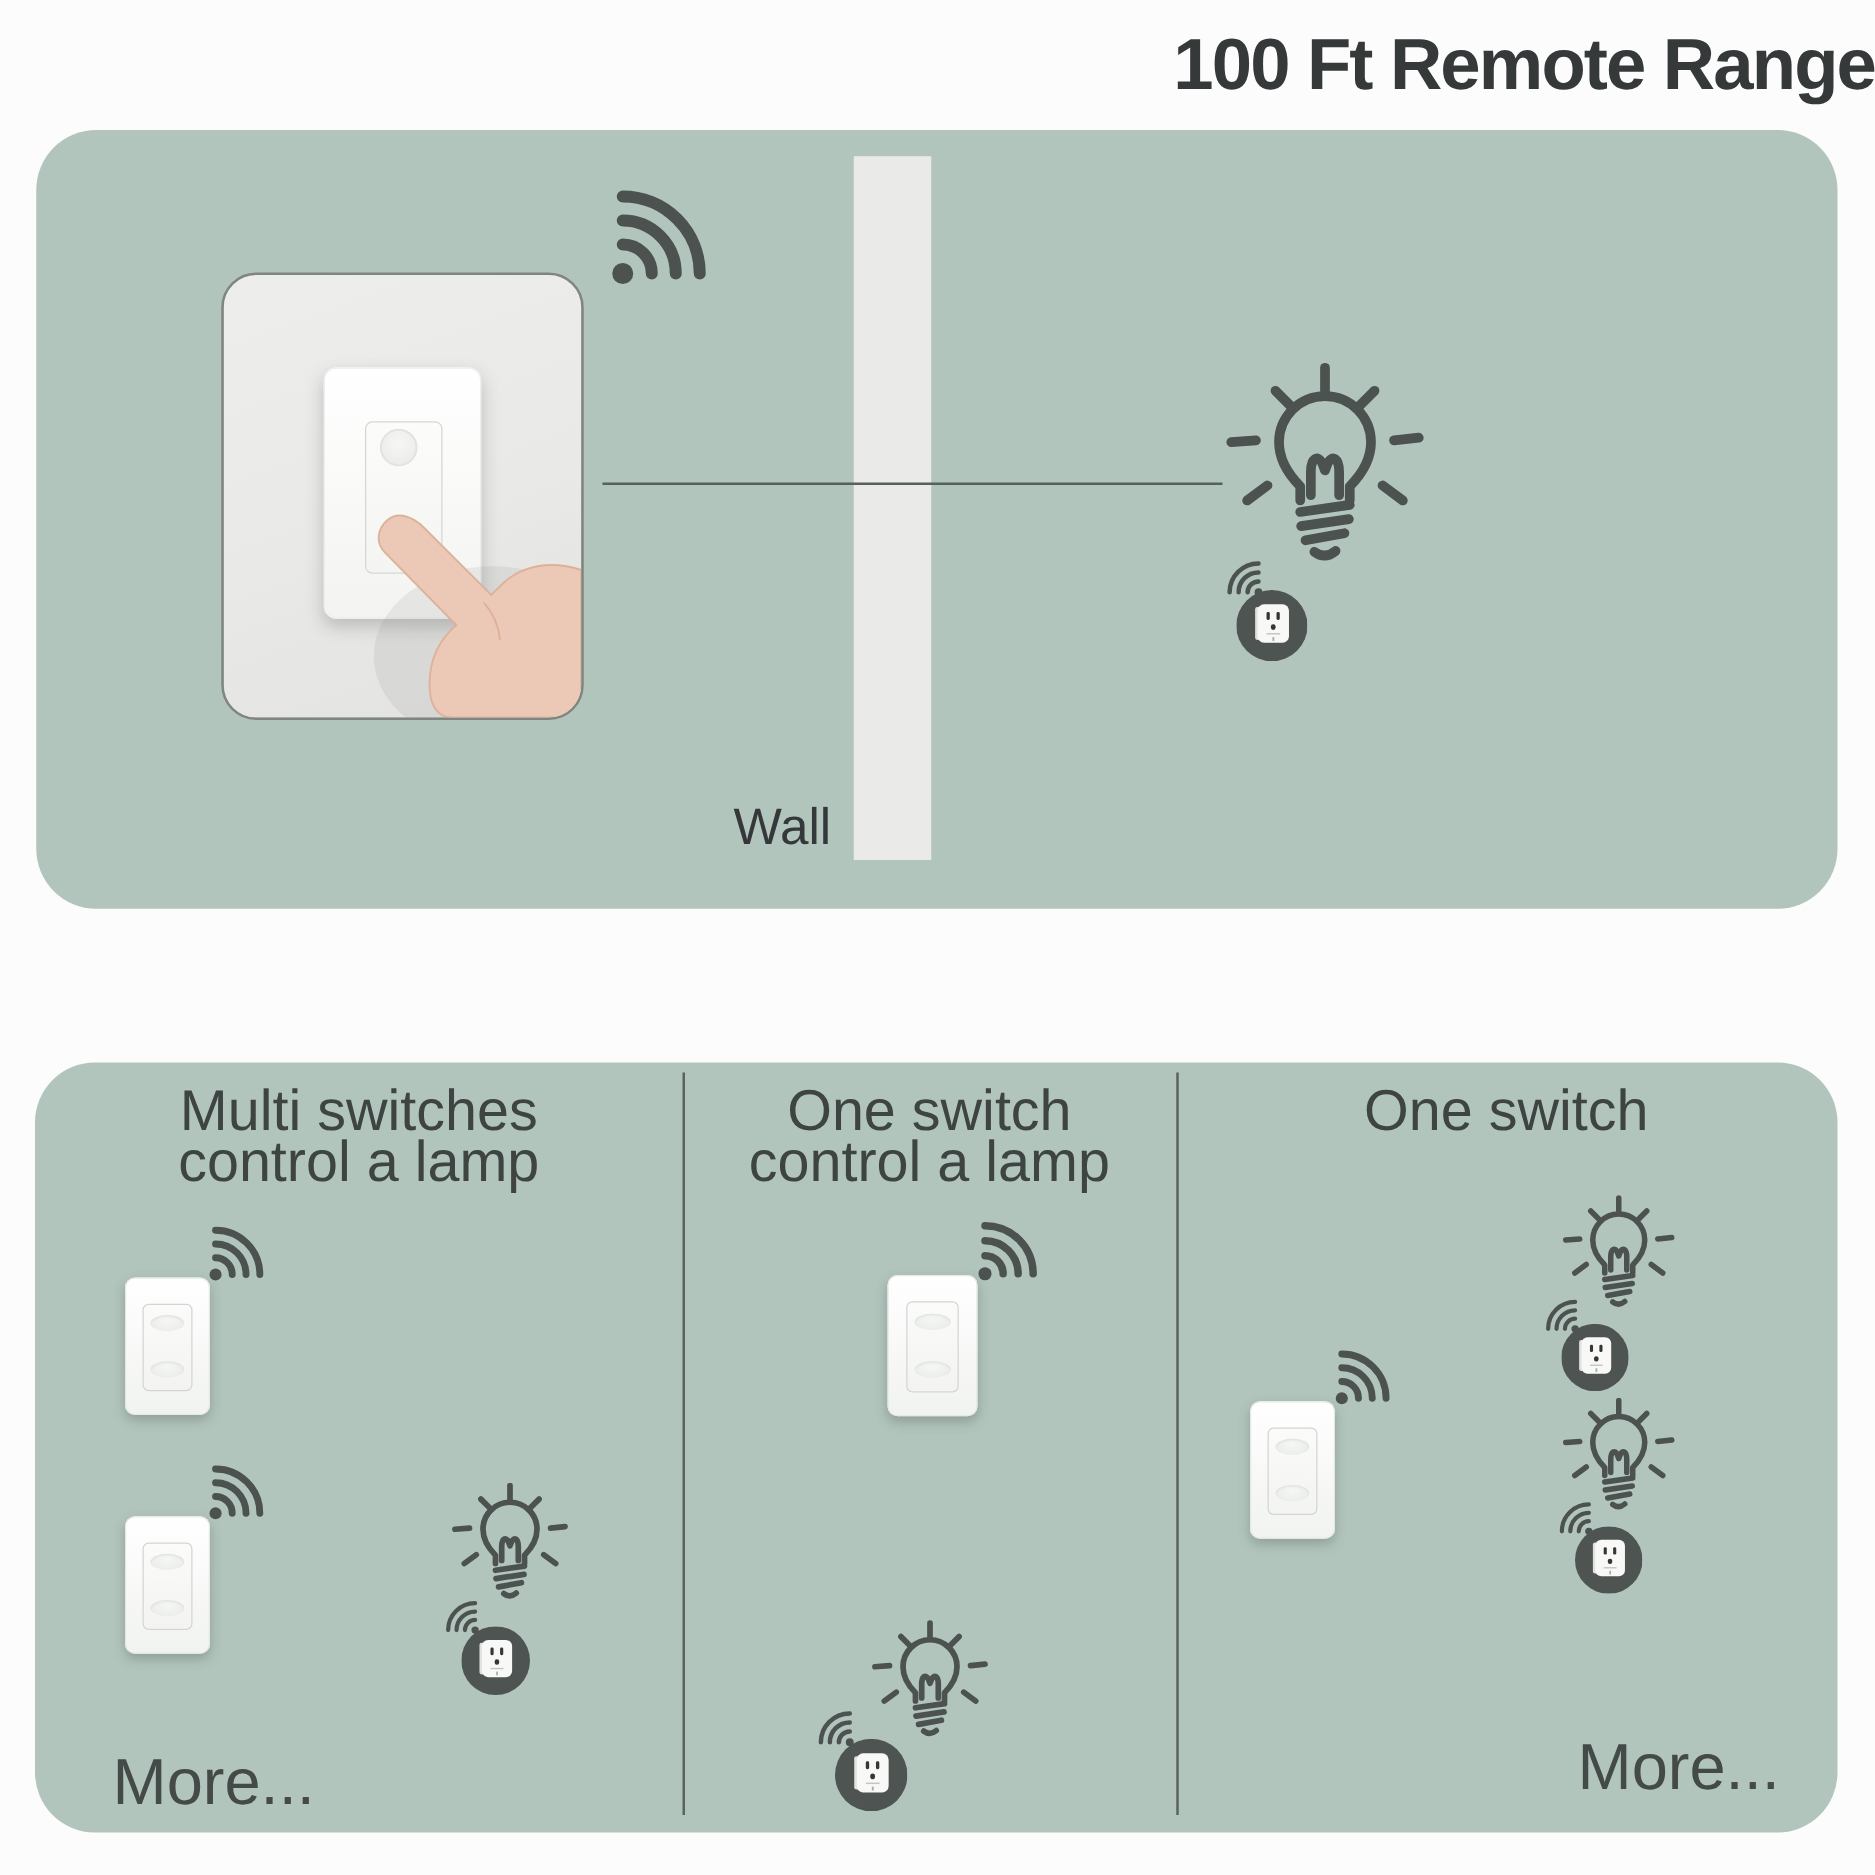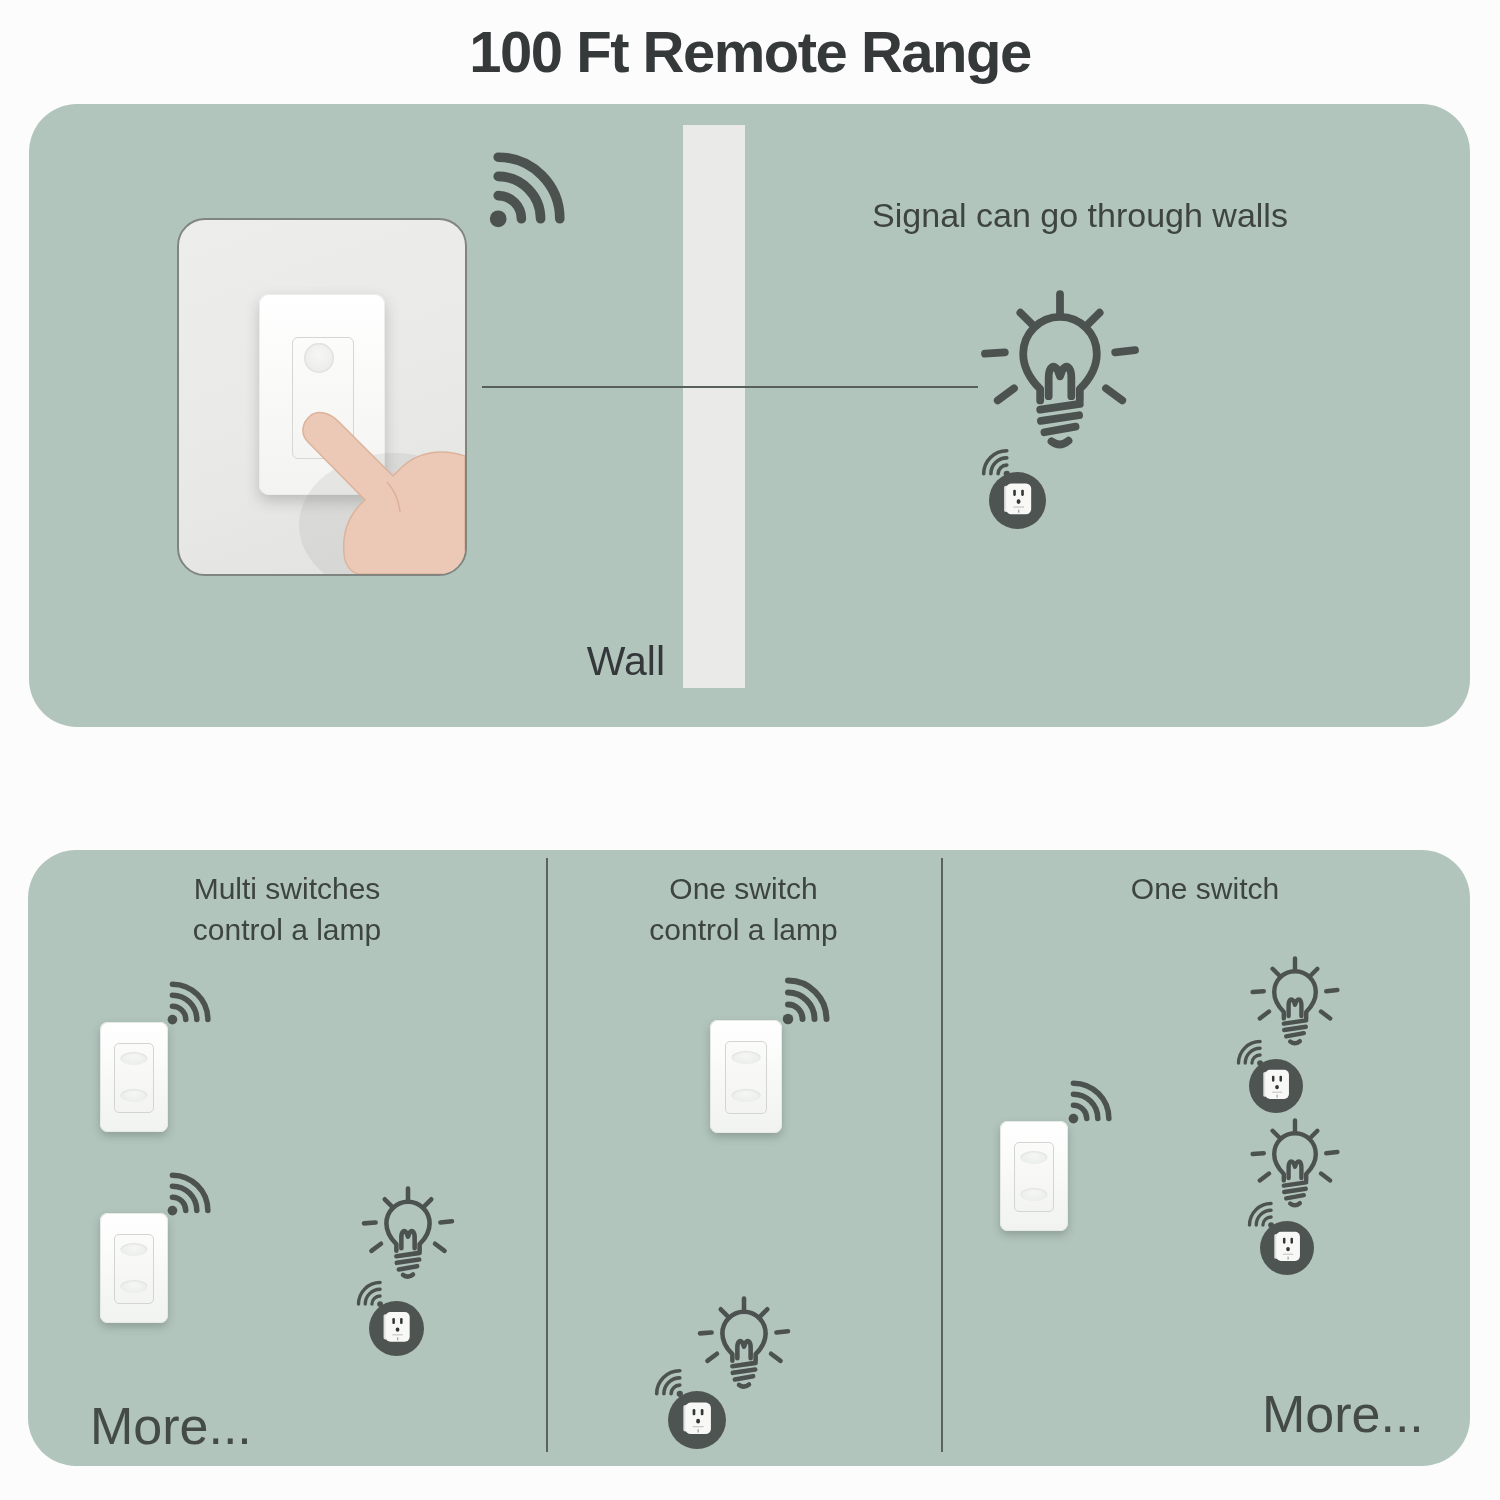--- a/index.html
+++ b/index.html
@@ -7,28 +7,28 @@
     position:relative;width:1500px;height:1500px;overflow:hidden;
     background:#fbfcfb;
     font-family:"Liberation Sans", sans-serif;
     color:#3d4442;
   }
   .abs{position:absolute;}
   .panel{
     position:absolute;background:#b2c5bd;border-radius:48px;
   }
   .big-title{
-    position:absolute;left:0;width:1500px;text-align:center;
+    position:absolute;left:0;width:1500px;text-align:right;
     font-size:58px;font-weight:bold;letter-spacing:-1.5px;color:#36393a;
   }
   .caption{
     position:absolute;text-align:center;font-size:34px;color:#3d4442;
   }
   .col-heading{
-    position:absolute;text-align:center;font-size:30px;line-height:41px;color:#3d4442;
+    position:absolute;text-align:center;font-size:46px;line-height:41px;color:#3d4442;
   }
   .wall-label{
     position:absolute;font-size:41px;font-weight:normal;color:#35383a;text-align:right;
   }
   .more-label{
     position:absolute;font-size:52px;color:#444a48;
   }
   .wall-bar{
     position:absolute;background:#eaebe9;
   }
@@ -160,21 +160,20 @@
       <path d="M208,262 C216,271 220,281 221,292" fill="none" stroke="#dcb09a" stroke-width="1.5"></path>
     </svg>
   </div>
 
   <div class="icon" style="left:487px;top:150px;width:80px;height:80px;">
     <svg width="80" height="80">
         <use href="#sym-wifi"></use>
       </svg>
   </div>
 
-  <div class="caption" style="left:850px;top:196px;width:460px;">Signal can go through walls</div>
 
   <div class="icon" style="left:975px;top:290px;width:170px;height:184px;">
     <svg width="170" height="184" viewBox="0 0 120 130">
         <use href="#sym-bulb"></use>
       </svg>
   </div>
 
   <div class="icon flip" style="left:981px;top:448px;width:30px;height:30px;">
     <svg width="30" height="30">
         <use href="#sym-wifi"></use>

